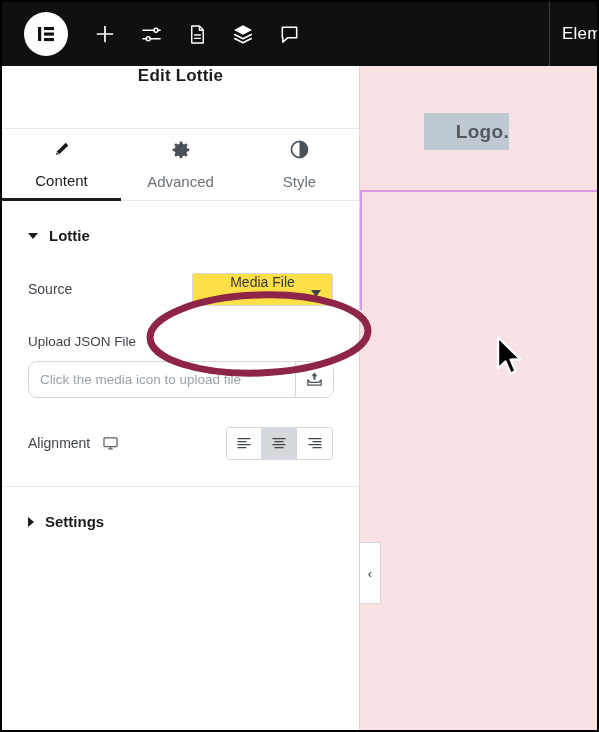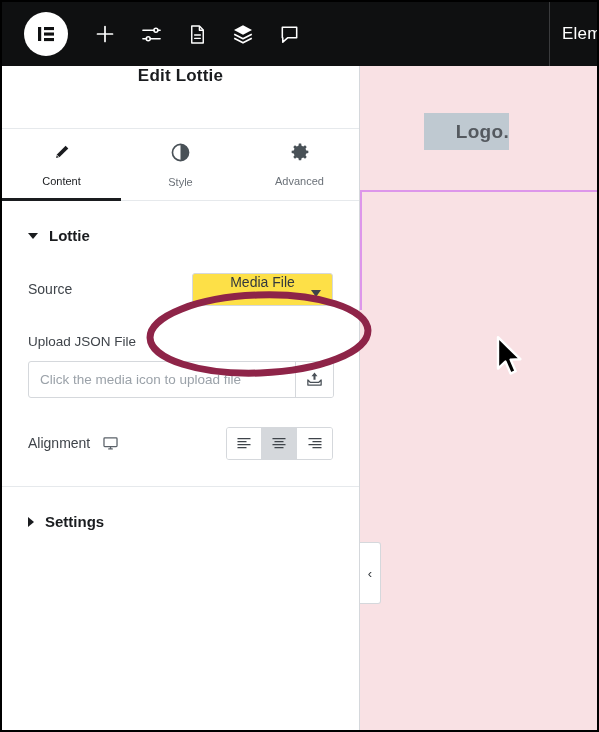--- a/index.html
+++ b/index.html
@@ -69,21 +69,21 @@
   }
   #tabs {
     display: flex; width: 100%; height: 72px;
     border-bottom: 1px solid #e6e9ec;
   }
   .tab {
     flex: 1; display: flex; flex-direction: column;
     align-items: center; justify-content: center;
     gap: 9px; position: relative; cursor: pointer;
   }
-  .tab .tab-label { font-size: 11px; color: #6b7178; }
+  .tab .tab-label { font-size: 15px; color: #6b7178; }
   .tab.active .tab-label { color: #1a1c1f; }
   .tab.active::after {
     content: ""; position: absolute; left: 0; right: 0; bottom: -1px;
     height: 3px; background: #1a1c1f;
   }
   .tab-icon { color: #495157; display: block; }
   .tab.active .tab-icon { color: #1a1c1f; }
 
   #section-lottie {
     padding: 26px 26px 0 26px;
@@ -133,21 +133,21 @@
     border-top: 7px solid #3f444a;
   }
 
   .field-label {
     font-size: 13.5px; color: #3f444a;
     margin-top: 28px;
   }
   .upload-wrap {
     margin-top: 12px;
     display: flex; height: 37px; width: 306px;
-    border: 1px solid #d5d8dc; border-radius: 3px;
+    border: 1px solid #d5d8dc; border-radius: 9px;
     overflow: hidden; background: #ffffff;
   }
   .upload-input {
     flex: 1; border: none; outline: none;
     font-family: "Liberation Sans", sans-serif;
     font-size: 13.5px; color: #33383d;
     padding: 0 11px; background: transparent;
   }
   .upload-input::placeholder { color: #9ba2a9; }
   .upload-btn {
@@ -297,36 +297,36 @@
           <svg width="19" height="19" viewBox="0 0 24 24" aria-hidden="true">
             <path d="M17.2 3.4l3.4 3.4-11 11-4.4 1 1-4.4z" fill="currentColor"></path>
             <path d="M5.2 14.4l4.4 4.4" stroke="#ffffff" stroke-width="1.1"></path>
           </svg>
         </span>
         <span class="tab-label">Content</span>
       </div>
 
       <div class="tab">
         <span class="tab-icon">
+          <svg width="20" height="20" viewBox="0 0 24 24" aria-hidden="true">
+            <path d="M12 8.2a3.8 3.8 0 1 0 0 7.6 3.8 3.8 0 0 0 0-7.6zm0 2.1a1.7 1.7 0 1 1 0 3.4 1.7 1.7 0 0 1 0-3.4z" fill="currentColor"></path>
+            <path d="M10.6 1.9h2.8l.45 2.5 2.1.9 2.1-1.45 2 2-1.45 2.1.9 2.1 2.5.45v2.8l-2.5.45-.9 2.1 1.45 2.1-2 2-2.1-1.45-2.1.9-.45 2.5h-2.8l-.45-2.5-2.1-.9-2.1 1.45-2-2 1.45-2.1-.9-2.1-2.5-.45v-2.8l2.5-.45.9-2.1L3.95 5.85l2-2L8.05 5.3l2.1-.9z" fill="currentColor"></path>
+          </svg>
+        </span>
+        <span class="tab-label">Advanced</span>
+      </div>
+
+      <div class="tab">
+        <span class="tab-icon">
           <svg width="21" height="21" viewBox="0 0 24 24" aria-hidden="true">
             <circle cx="12" cy="12" r="9.2" fill="none" stroke="currentColor" stroke-width="1.9"></circle>
             <path d="M12 2.8a9.2 9.2 0 0 1 0 18.4z" fill="currentColor"></path>
           </svg>
         </span>
         <span class="tab-label">Style</span>
-      </div>
-
-      <div class="tab">
-        <span class="tab-icon">
-          <svg width="20" height="20" viewBox="0 0 24 24" aria-hidden="true">
-            <path d="M12 8.2a3.8 3.8 0 1 0 0 7.6 3.8 3.8 0 0 0 0-7.6zm0 2.1a1.7 1.7 0 1 1 0 3.4 1.7 1.7 0 0 1 0-3.4z" fill="currentColor"></path>
-            <path d="M10.6 1.9h2.8l.45 2.5 2.1.9 2.1-1.45 2 2-1.45 2.1.9 2.1 2.5.45v2.8l-2.5.45-.9 2.1 1.45 2.1-2 2-2.1-1.45-2.1.9-.45 2.5h-2.8l-.45-2.5-2.1-.9-2.1 1.45-2-2 1.45-2.1-.9-2.1-2.5-.45v-2.8l2.5-.45.9-2.1L3.95 5.85l2-2L8.05 5.3l2.1-.9z" fill="currentColor"></path>
-          </svg>
-        </span>
-        <span class="tab-label">Advanced</span>
       </div>
     </div>
 
     <div id="section-lottie">
       <div class="section-head">
         <span class="caret-down"></span>
         <span>Lottie</span>
       </div>
 
       <div class="ctrl-row">

